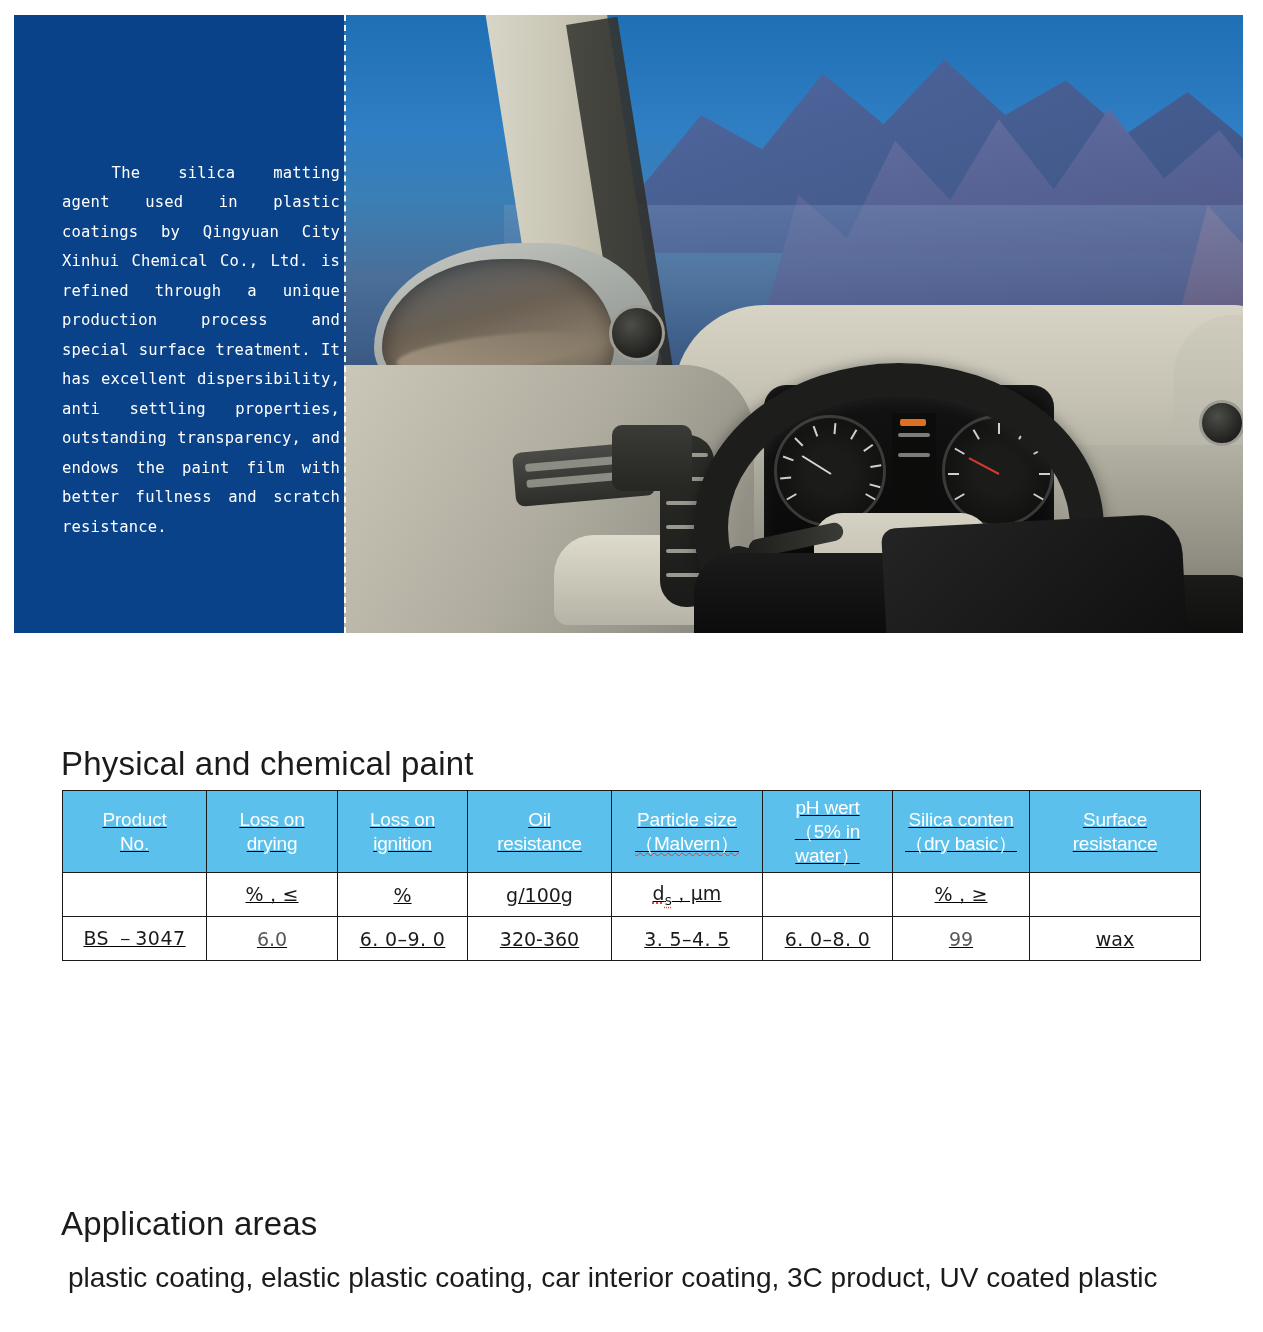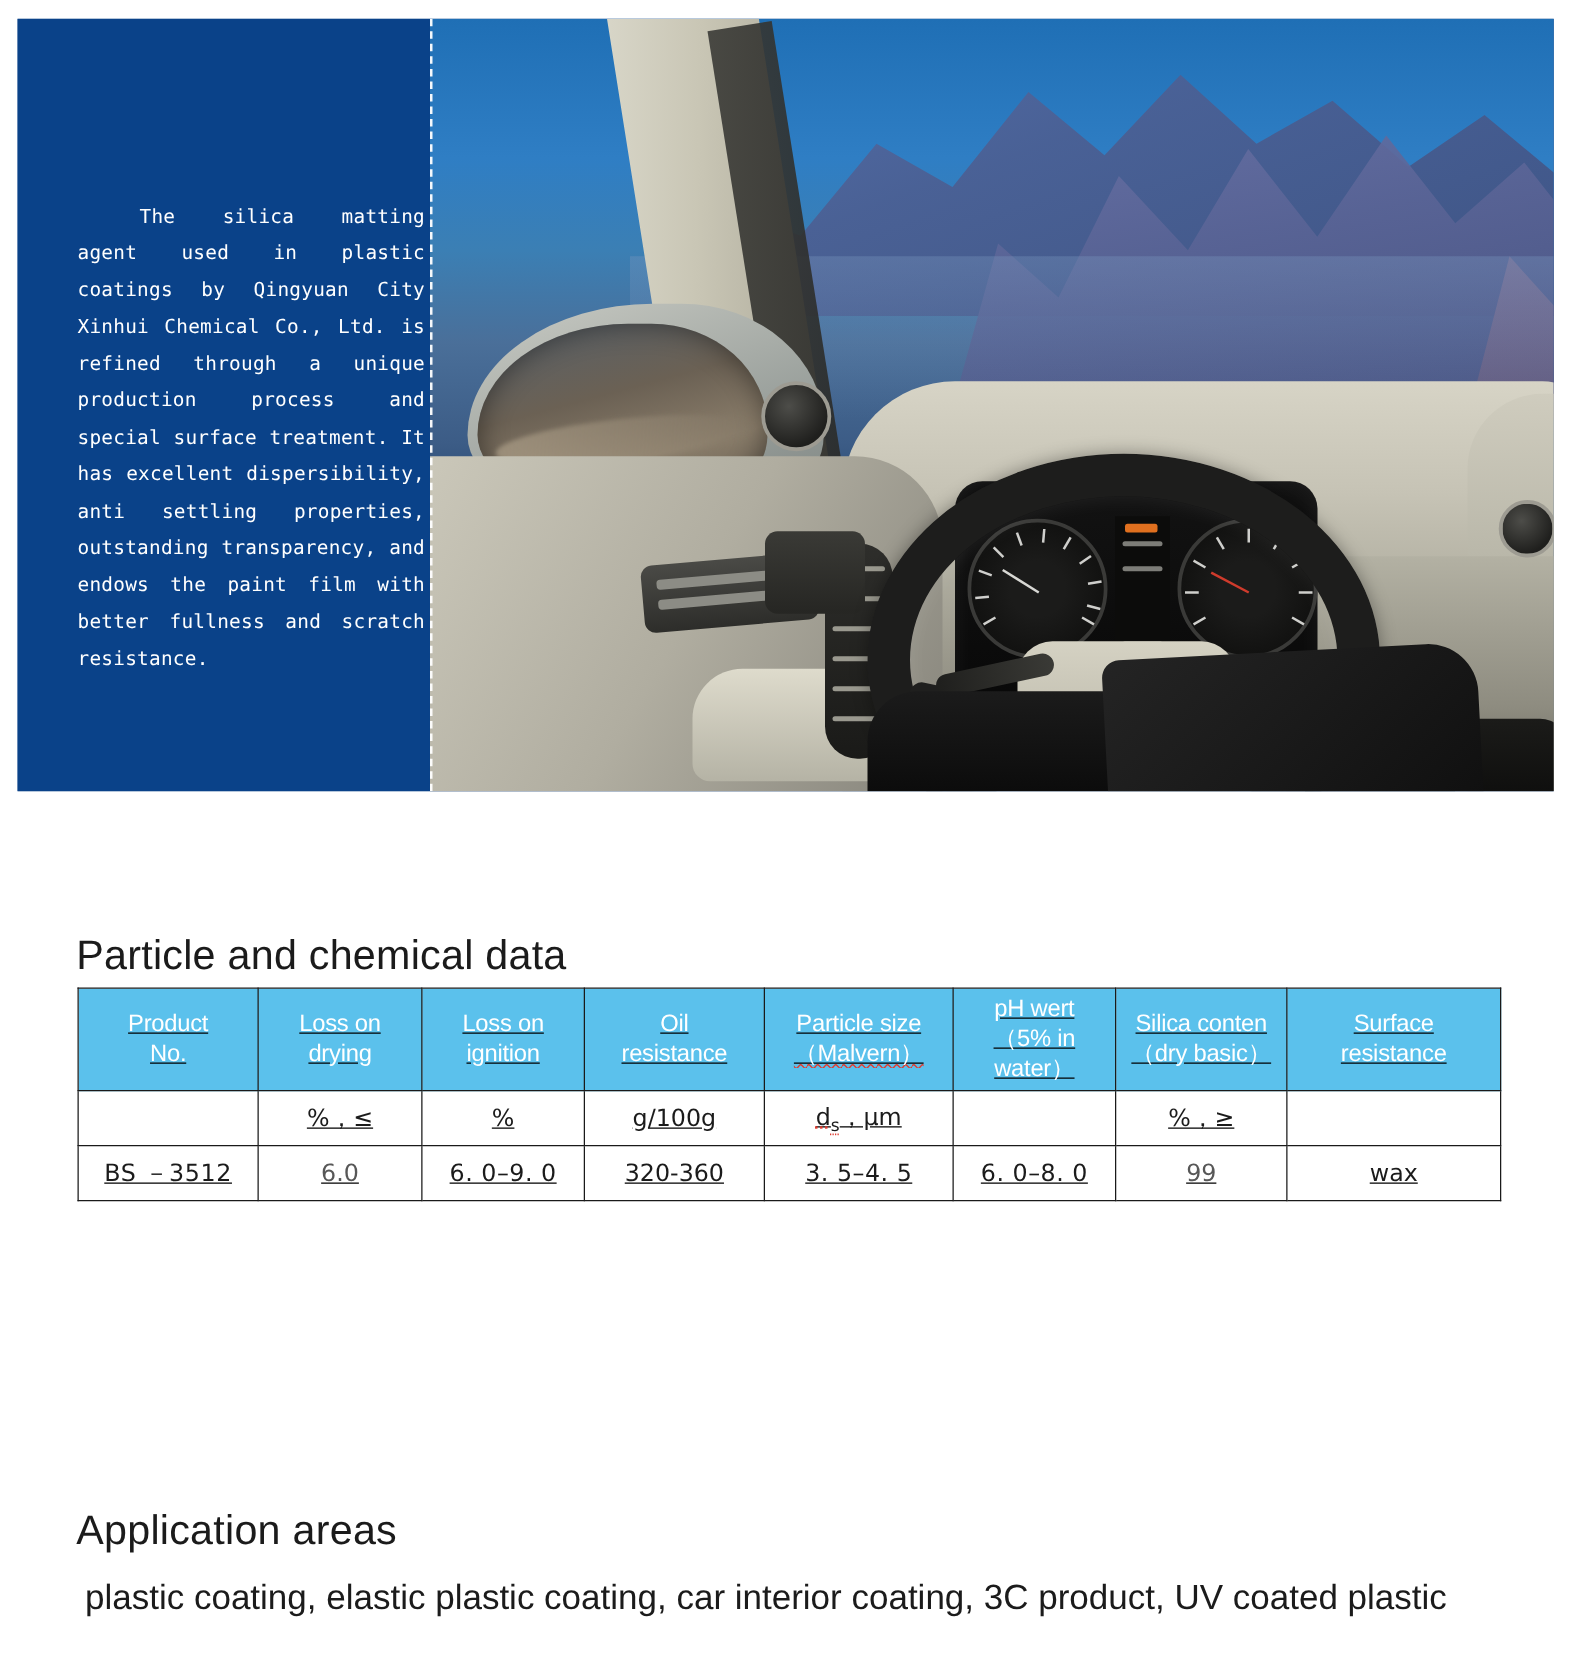--- a/index.html
+++ b/index.html
@@ -498,21 +498,21 @@
 
     <div class="seat"></div>
     <div class="seat2"></div>
   </div>
 
   <div class="hero-blue-pane"></div>
   <div class="hero-divider"></div>
   <p class="hero-text">The silica matting agent used in plastic coatings by Qingyuan City Xinhui Chemical Co., Ltd. is refined through a unique production process and special surface treatment. It has excellent dispersibility, anti settling properties, outstanding transparency, and endows the paint film with better fullness and scratch resistance.</p>
 </div>
 
-<h2 class="section-title" id="title-physical">Particle and chemical data</h2>
+<h2 class="section-title" id="title-physical">Physical and chemical paint</h2>
 
 <table class="spec-table">
   <colgroup>
     <col style="width:144px">
       <col style="width:131px">
       <col style="width:130px">
       <col style="width:144px">
     <col style="width:151px">
       <col style="width:130px">
       <col style="width:137px">
@@ -560,21 +560,21 @@
       <td class="c-sans">%，≤</td>
       <td class="c-sans">%</td>
       <td class="c-sans">g/100g</td>
       <td class="c-sans"><span class="dotted-red">d</span><span class="sub dotted-red">s</span><span>，μm</span></td>
       <td class="c-sans"></td>
       <td class="c-sans">%，≥</td>
       <td class="c-sans"></td>
     </tr>
 
     <tr>
-      <td class="c-mono">BS －3512</td>
+      <td class="c-mono">BS －3047</td>
       <td class="c-grey">6.0</td>
       <td class="c-spaced">6. 0–9. 0</td>
       <td class="c-sans">320-360</td>
       <td class="c-spaced">3. 5–4. 5</td>
       <td class="c-spaced">6. 0–8. 0</td>
       <td class="c-grey">99</td>
       <td class="c-sans">wax</td>
     </tr>
   </tbody>
 </table>

